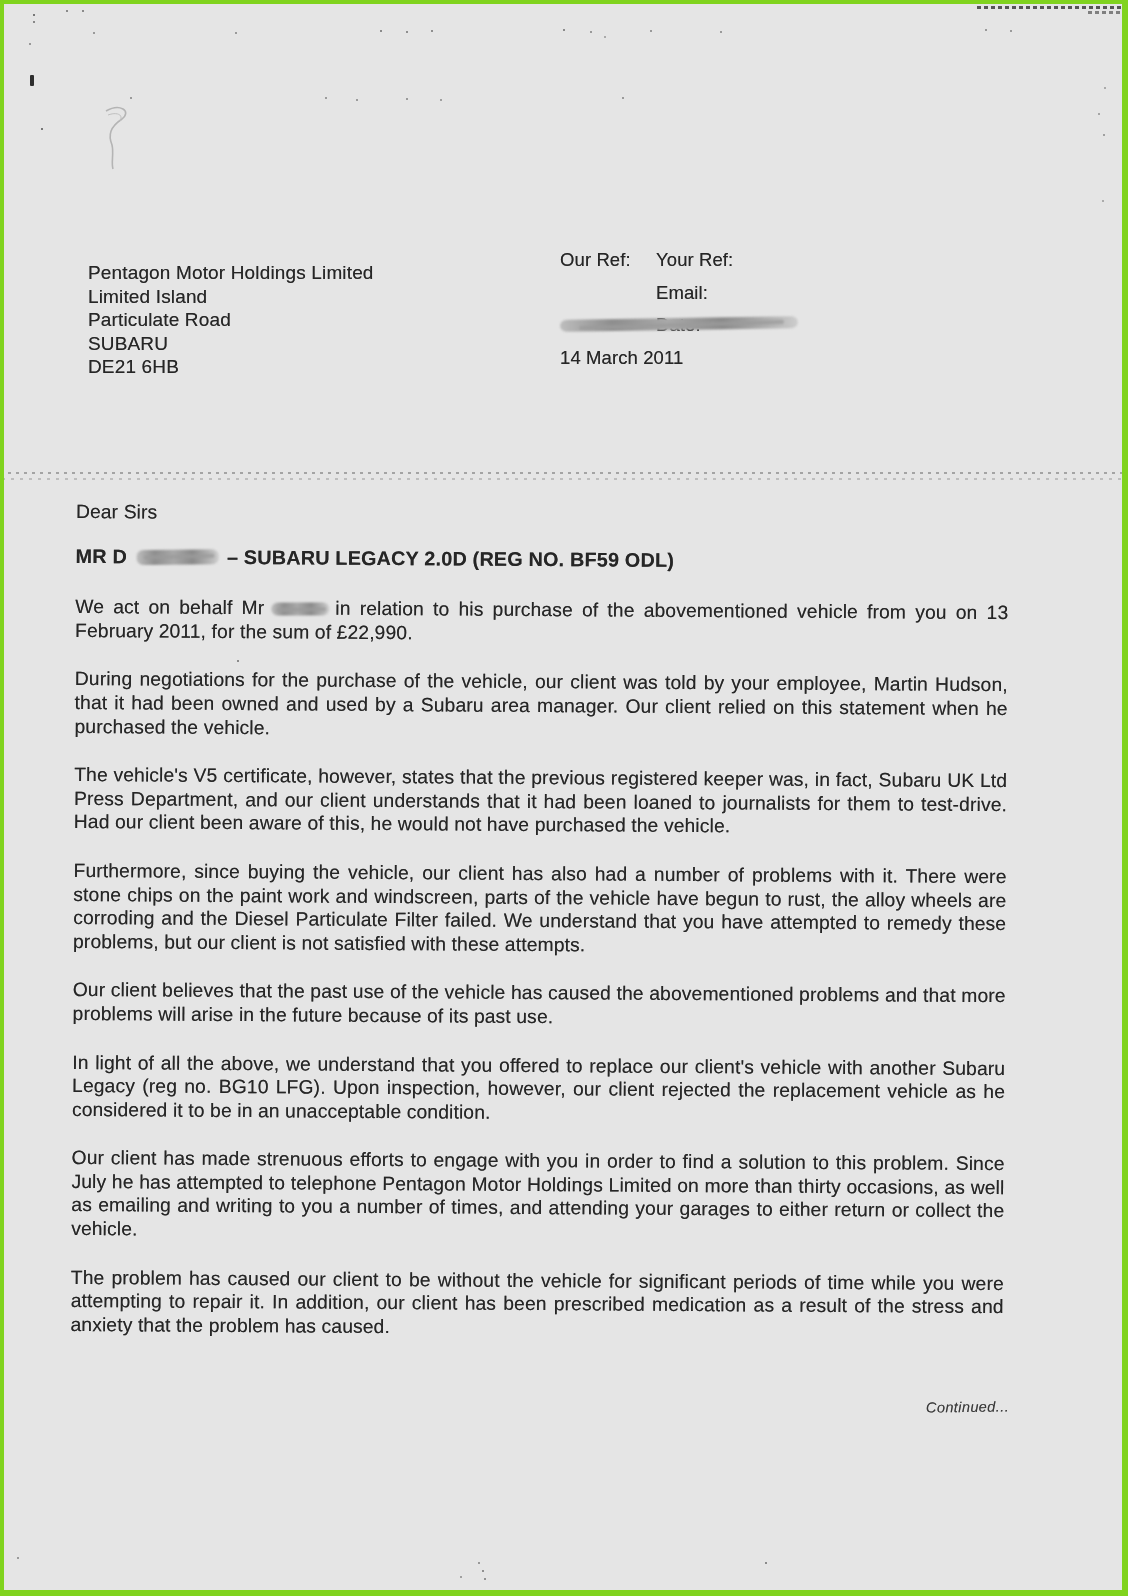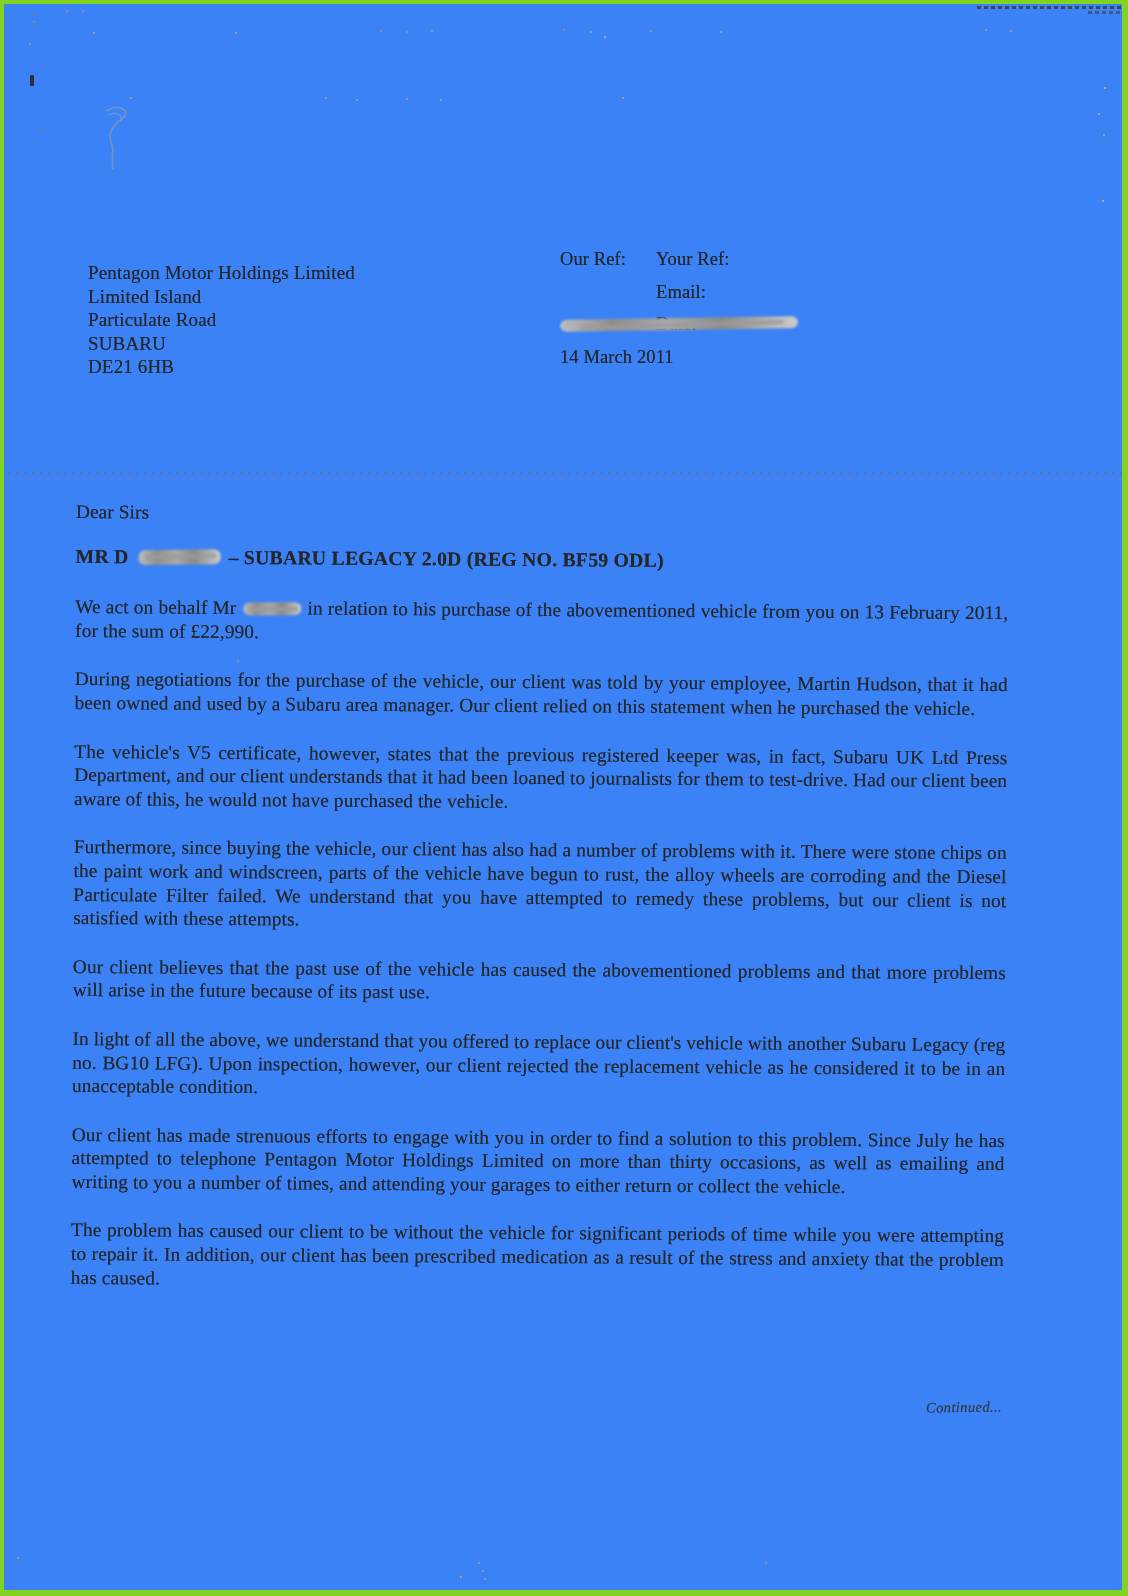--- a/index.html
+++ b/index.html
@@ -1,20 +1,20 @@
 <!DOCTYPE html>
 <html><head>
 <meta charset="utf-8">
 <style>
   html,body{margin:0;padding:0;}
   body{
     width:1128px;height:1596px;position:relative;background:#ffffff;
     font-family:"Liberation Sans", sans-serif;overflow:hidden;
   }
-  .page{position:absolute;inset:0;background:#3b82f6;font-family:Liberation Serif, serif;}
+  .page{position:absolute;inset:0;background:#e5e5e5;}
   
   .edge{position:absolute;background:#80d31e;z-index:50;}
   .edge.top{left:0;top:0;width:100%;height:4px;}
   .edge.left{left:0;top:0;width:4px;height:100%;}
   .edge.right{right:0;top:0;width:6px;height:100%;}
   .edge.bottom{left:0;bottom:0;width:100%;height:6px;}
 
   .ink{color:#262626;text-shadow:0 0 .6px rgba(20,20,20,.55);}
 
   

